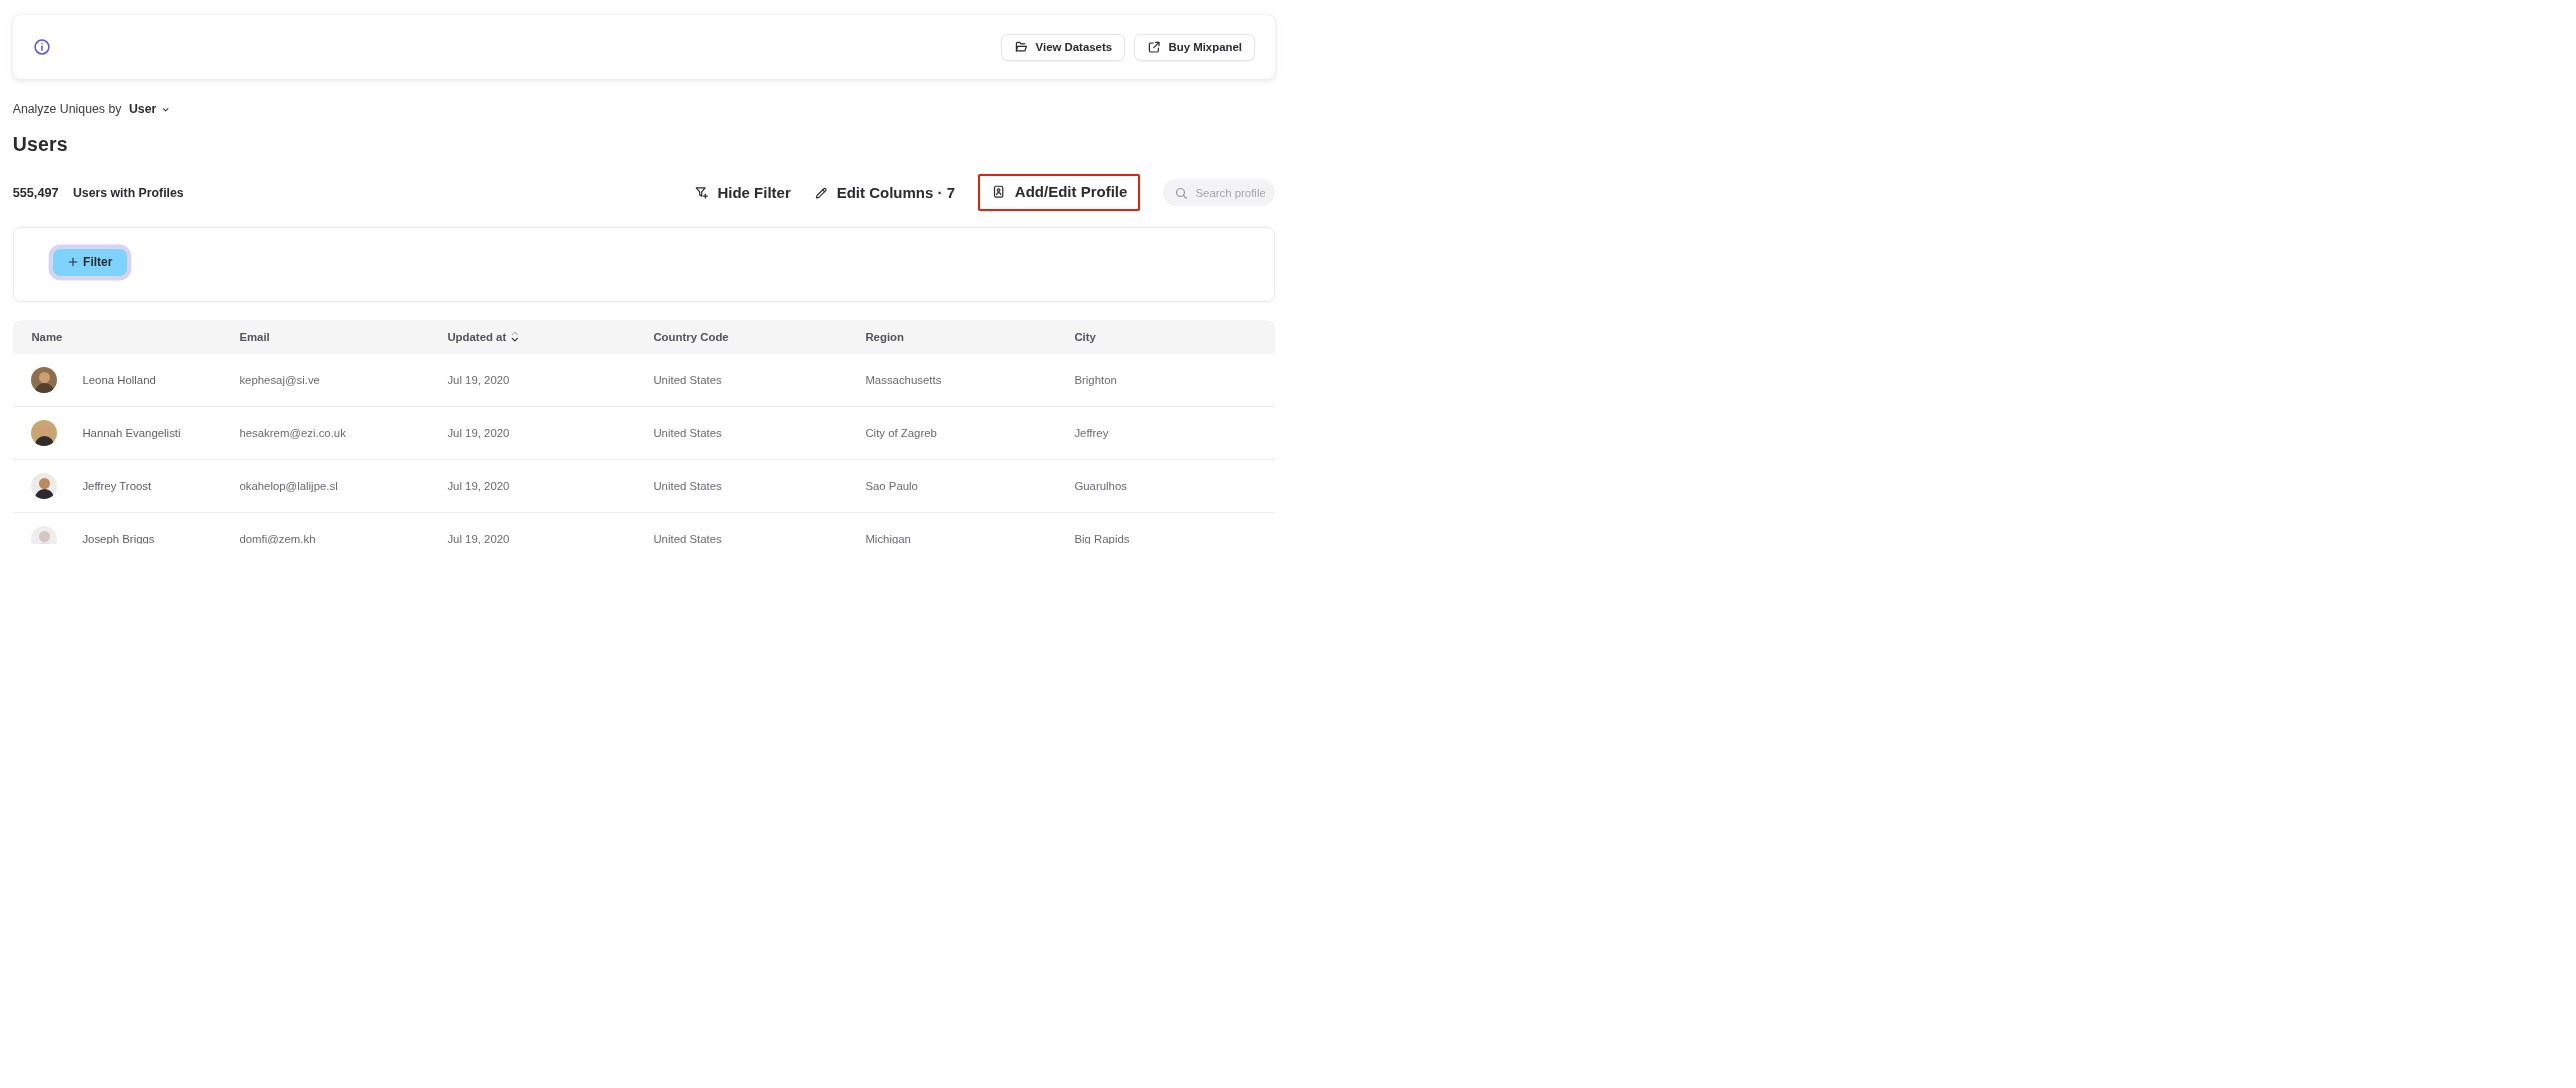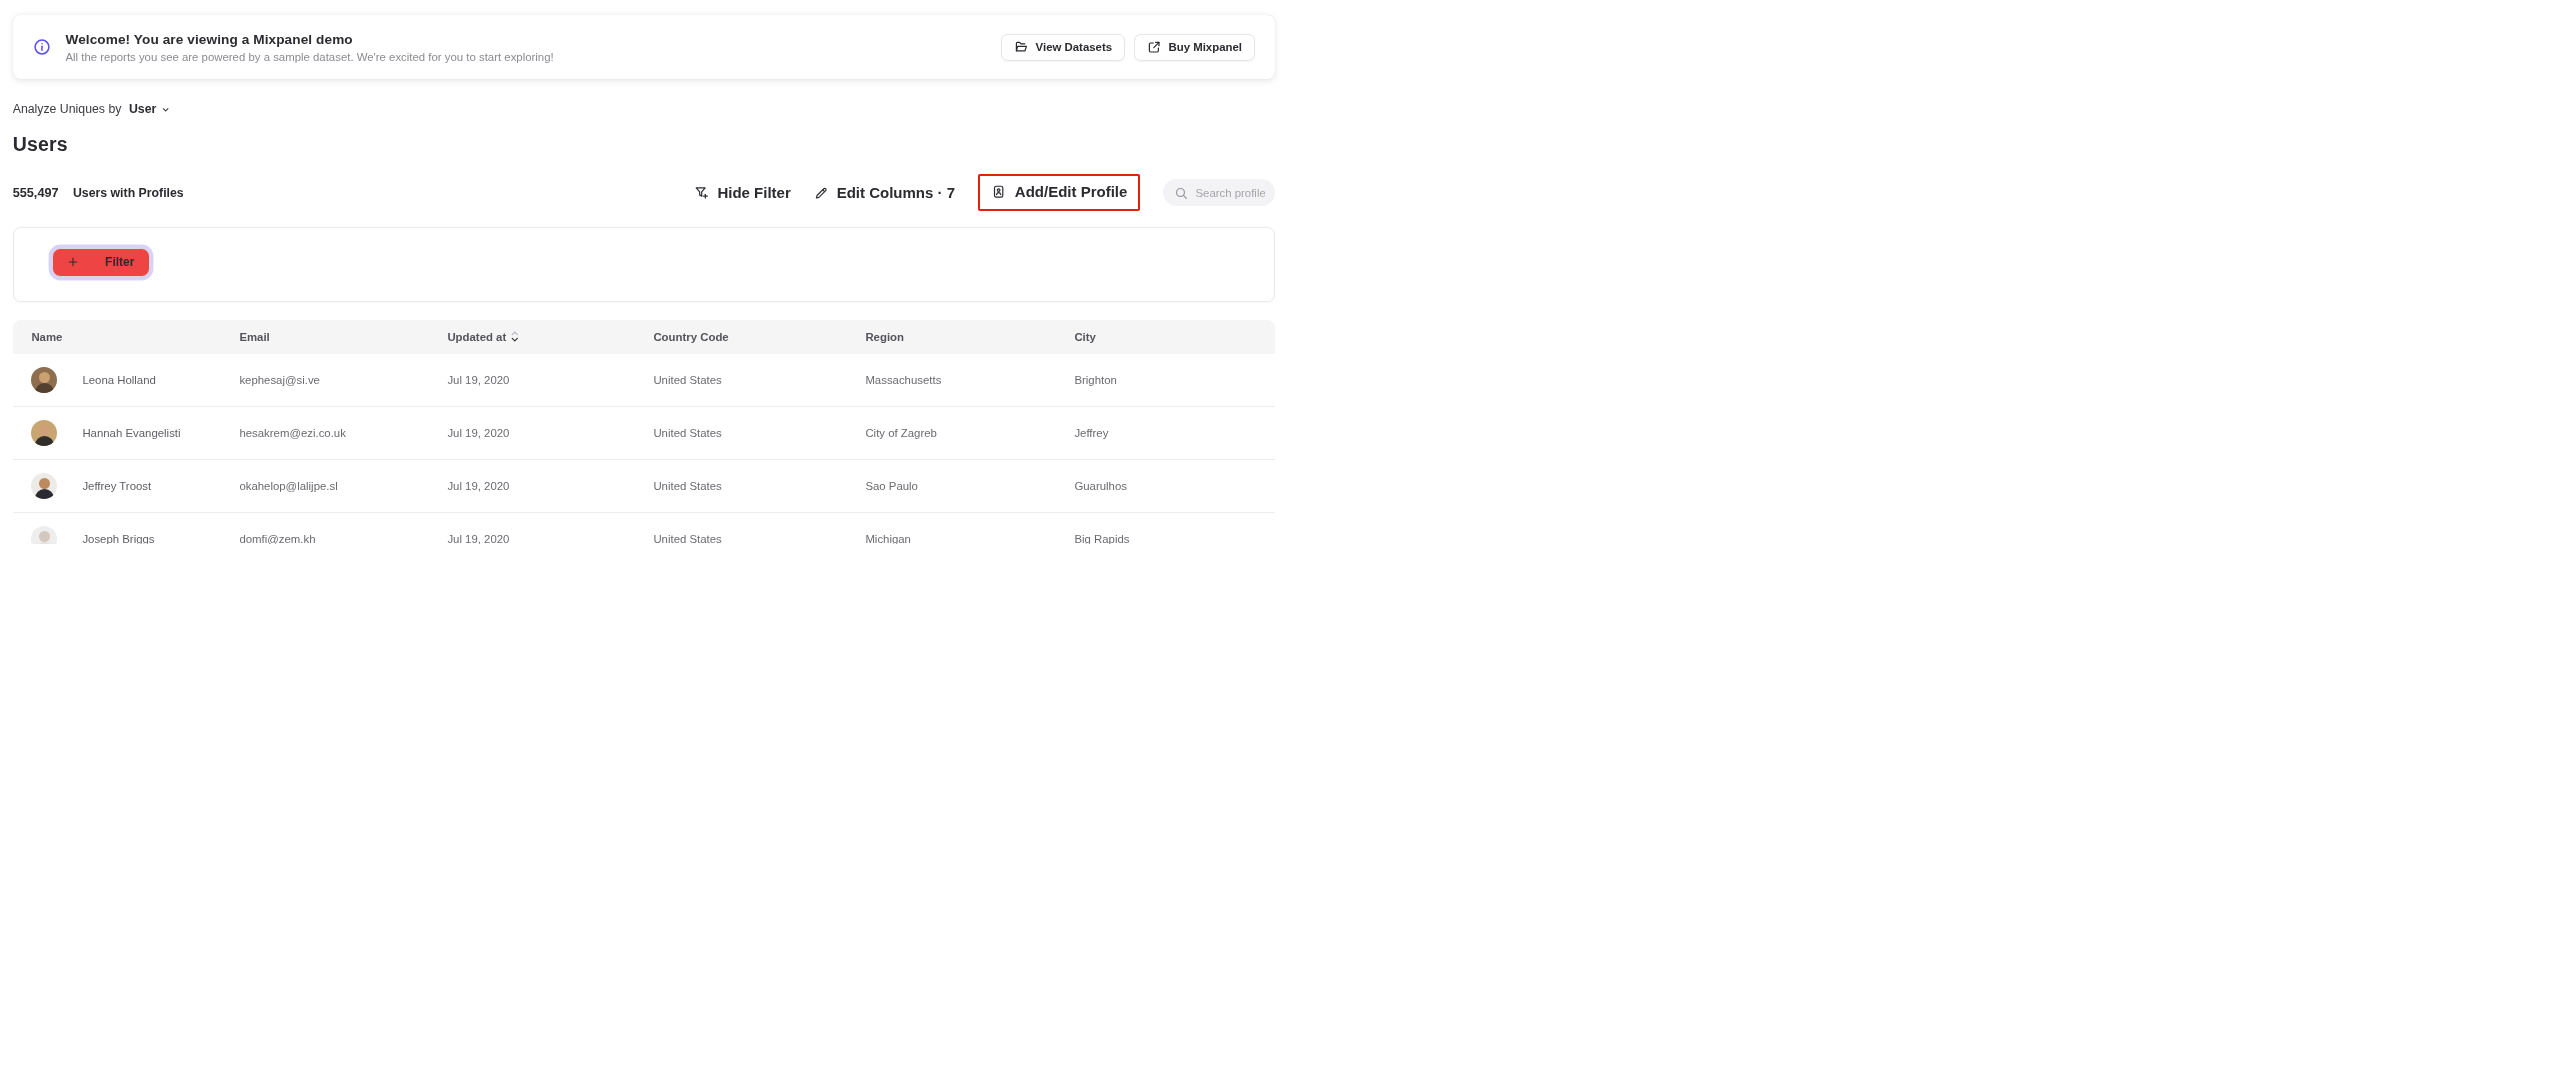--- a/index.html
+++ b/index.html
@@ -86,23 +86,23 @@
   }
   .filter-head { display: flex; align-items: center; gap: 9.3px; }
   .drag-handle {
     display: grid; grid-template-columns: repeat(2, 2.5px); gap: 2.5px;
     cursor: grab;
   }
   .drag-handle span { width: 2.5px; height: 2.5px; border-radius: 50%; background: #9b9ba1; }
   .group-label { font-size: 9.8px; font-weight: 700; letter-spacing: 1.4px; color: #8a8a90; }
   .filter-btn {
     margin: 8.5px 0 0 22px;
-    display: inline-flex; align-items: center; gap: 26px;
+    display: inline-flex; align-items: center; gap: 4px;
     padding: 6px 14.4px 6.8px;
-    background: #ef4444; border: 0.8px solid #d9d9de; border-radius: 8.5px;
+    background: #7dd3fc; border: 0.8px solid #d9d9de; border-radius: 8.5px;
     font-family: inherit; font-size: 12px; font-weight: 600; color: #2b2b30;
     box-shadow: 0 0 0 3.4px #d7d3f7;
     cursor: pointer;
   }
 
   
   .table { margin: 18px 12.7px 0; }
   .thead, .trow {
     display: grid;
     grid-template-columns: 208px 208px 206px 212px 209px 1fr;
@@ -145,24 +145,20 @@
 <body>
 
 <div class="banner">
   <span class="banner-icon">
     <svg width="18" height="18" viewBox="0 0 24 24" fill="none" stroke="currentColor" stroke-width="2" stroke-linecap="round">
       <circle cx="12" cy="12" r="9.2"></circle>
       <line x1="12" y1="11" x2="12" y2="16.4"></line>
       <line x1="12" y1="7.6" x2="12" y2="7.7"></line>
     </svg>
   </span>
-  <div>
-    <div class="banner-title">Welcome! You are viewing a Mixpanel demo</div>
-    <div class="banner-sub">All the reports you see are powered by a sample dataset. We're excited for you to start exploring!</div>
-  </div>
   <div class="banner-buttons">
     <button class="btn">
       <span>
         <svg width="14.4" height="14.4" viewBox="0 0 24 24" fill="none" stroke="currentColor" stroke-width="2" stroke-linecap="round" stroke-linejoin="round">
           <path d="M4 18V6a2 2 0 0 1 2-2h3.4l2.3 2.3H18"></path>
           <path d="M4 18l2.1-7.4h14.6L18.4 18H4Z"></path>
         </svg>
       </span>
       <span>View Datasets</span>
     </button>

